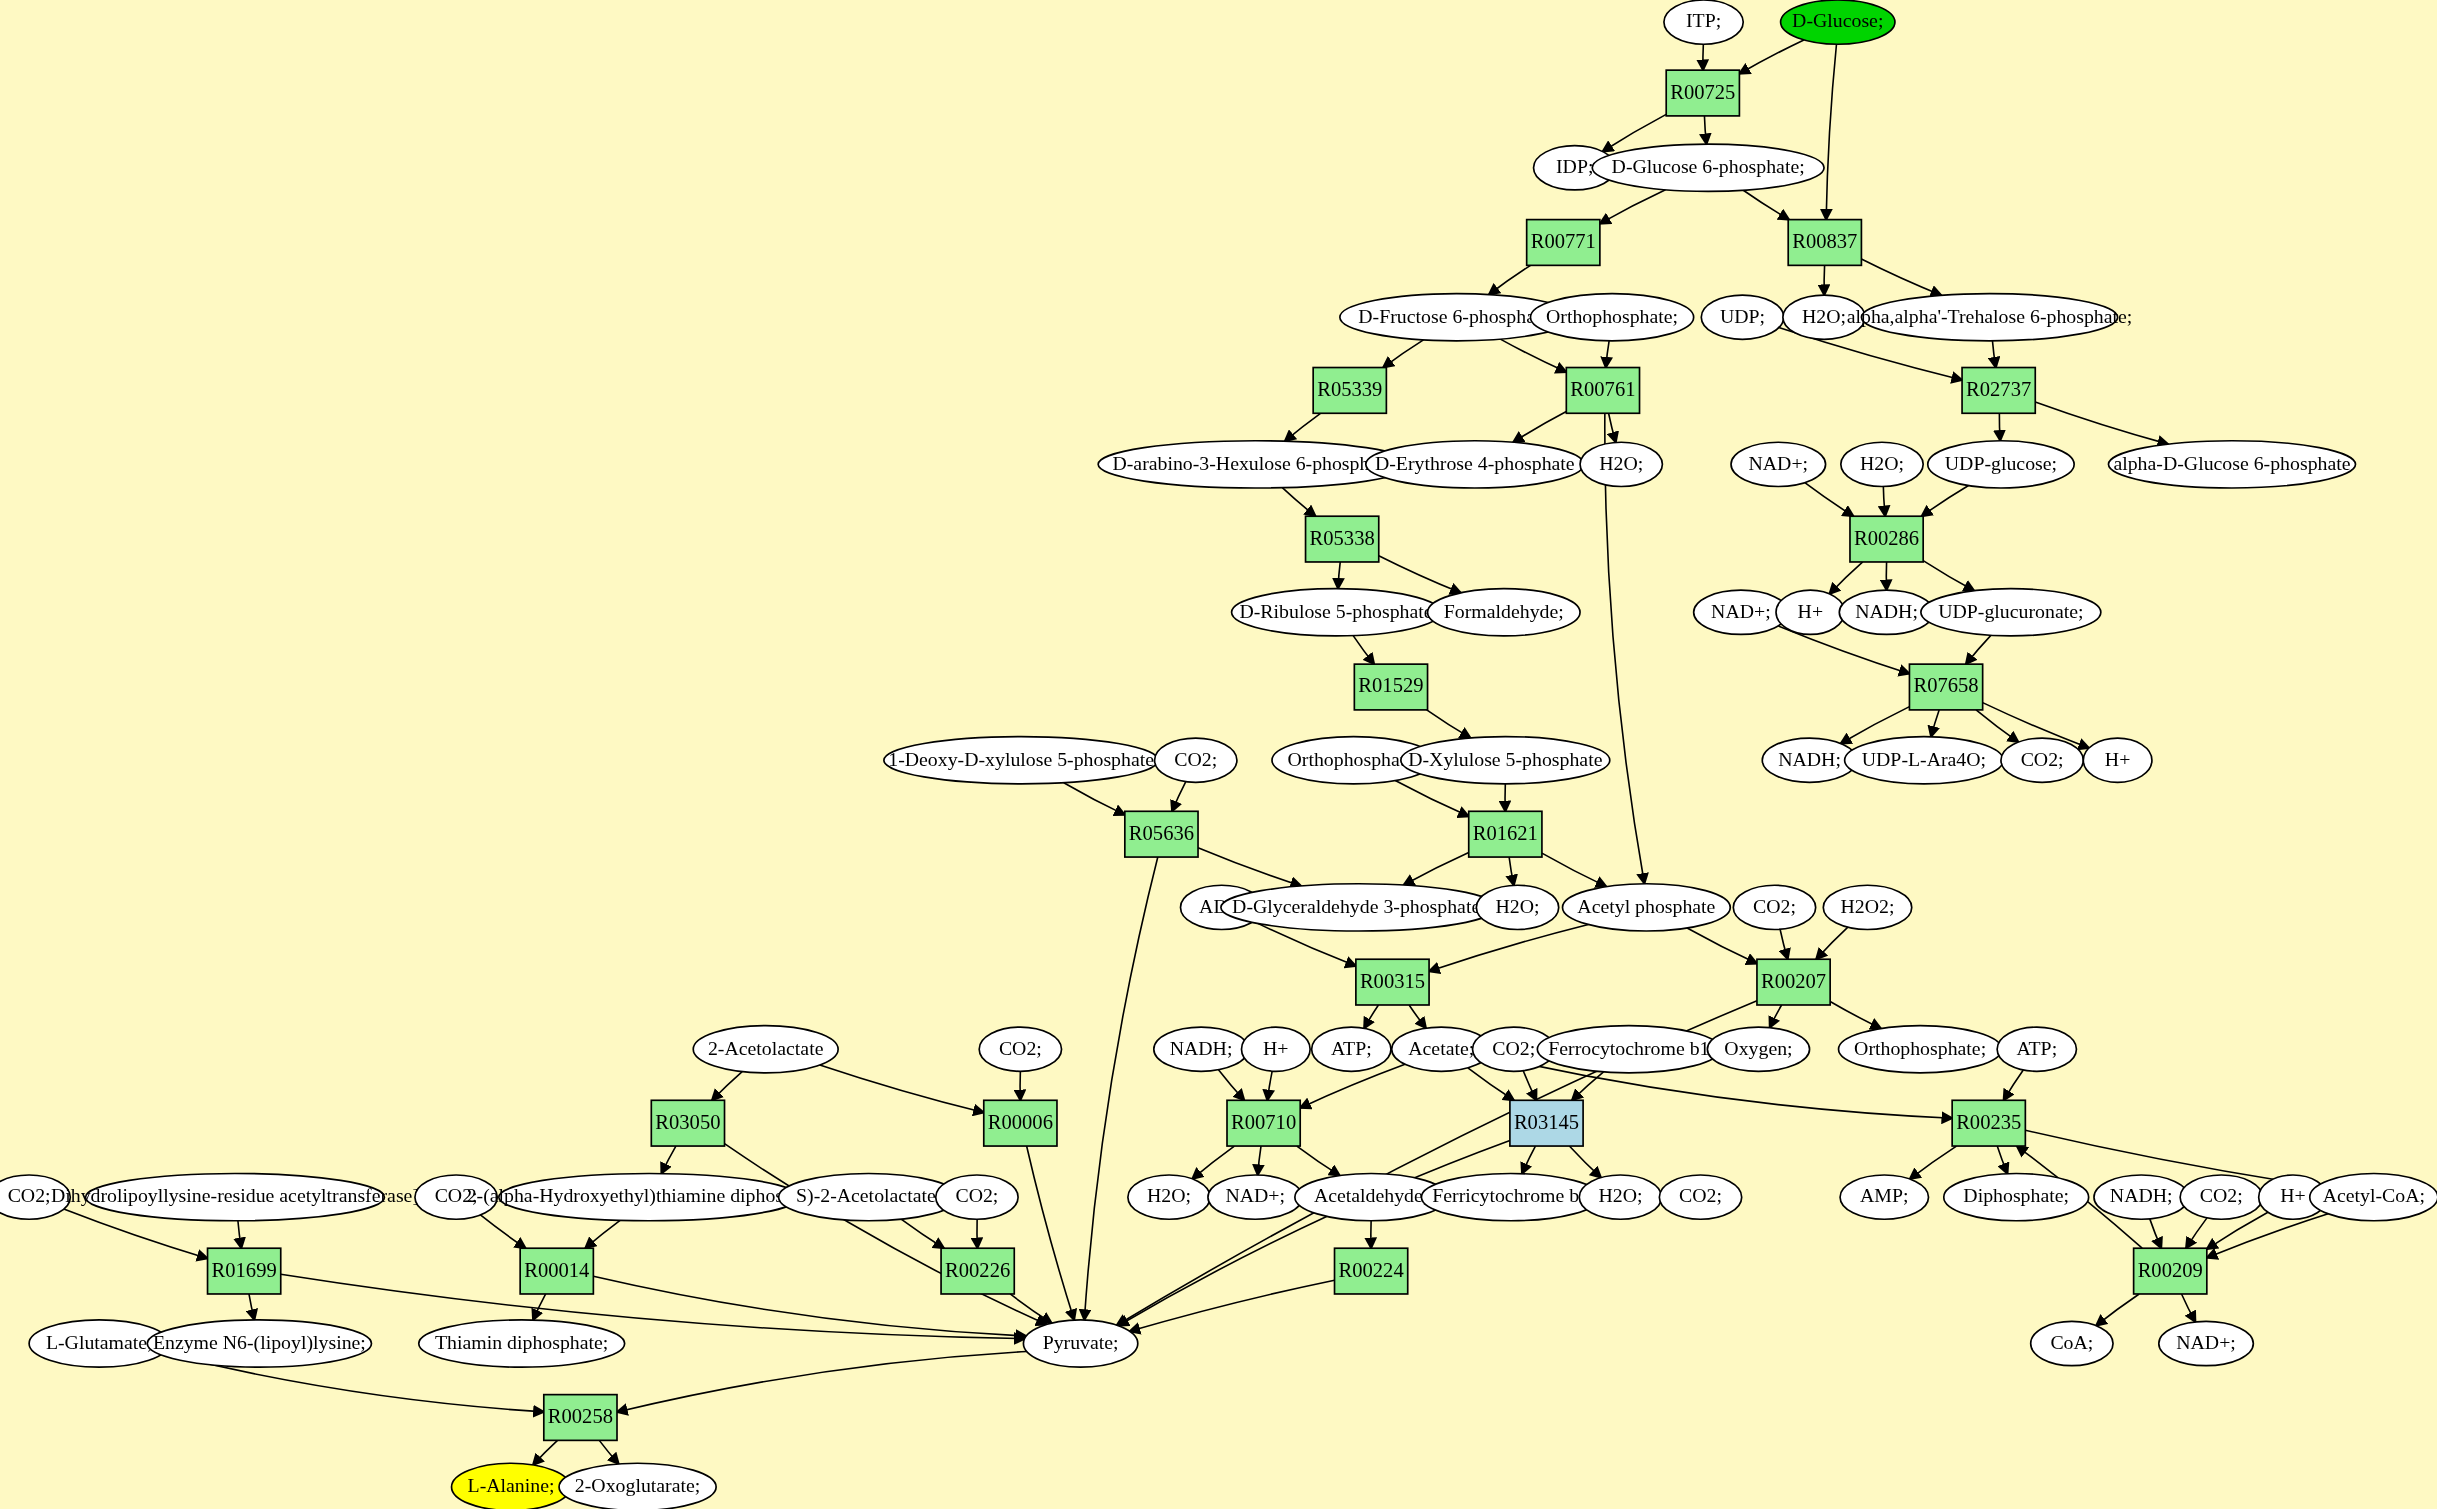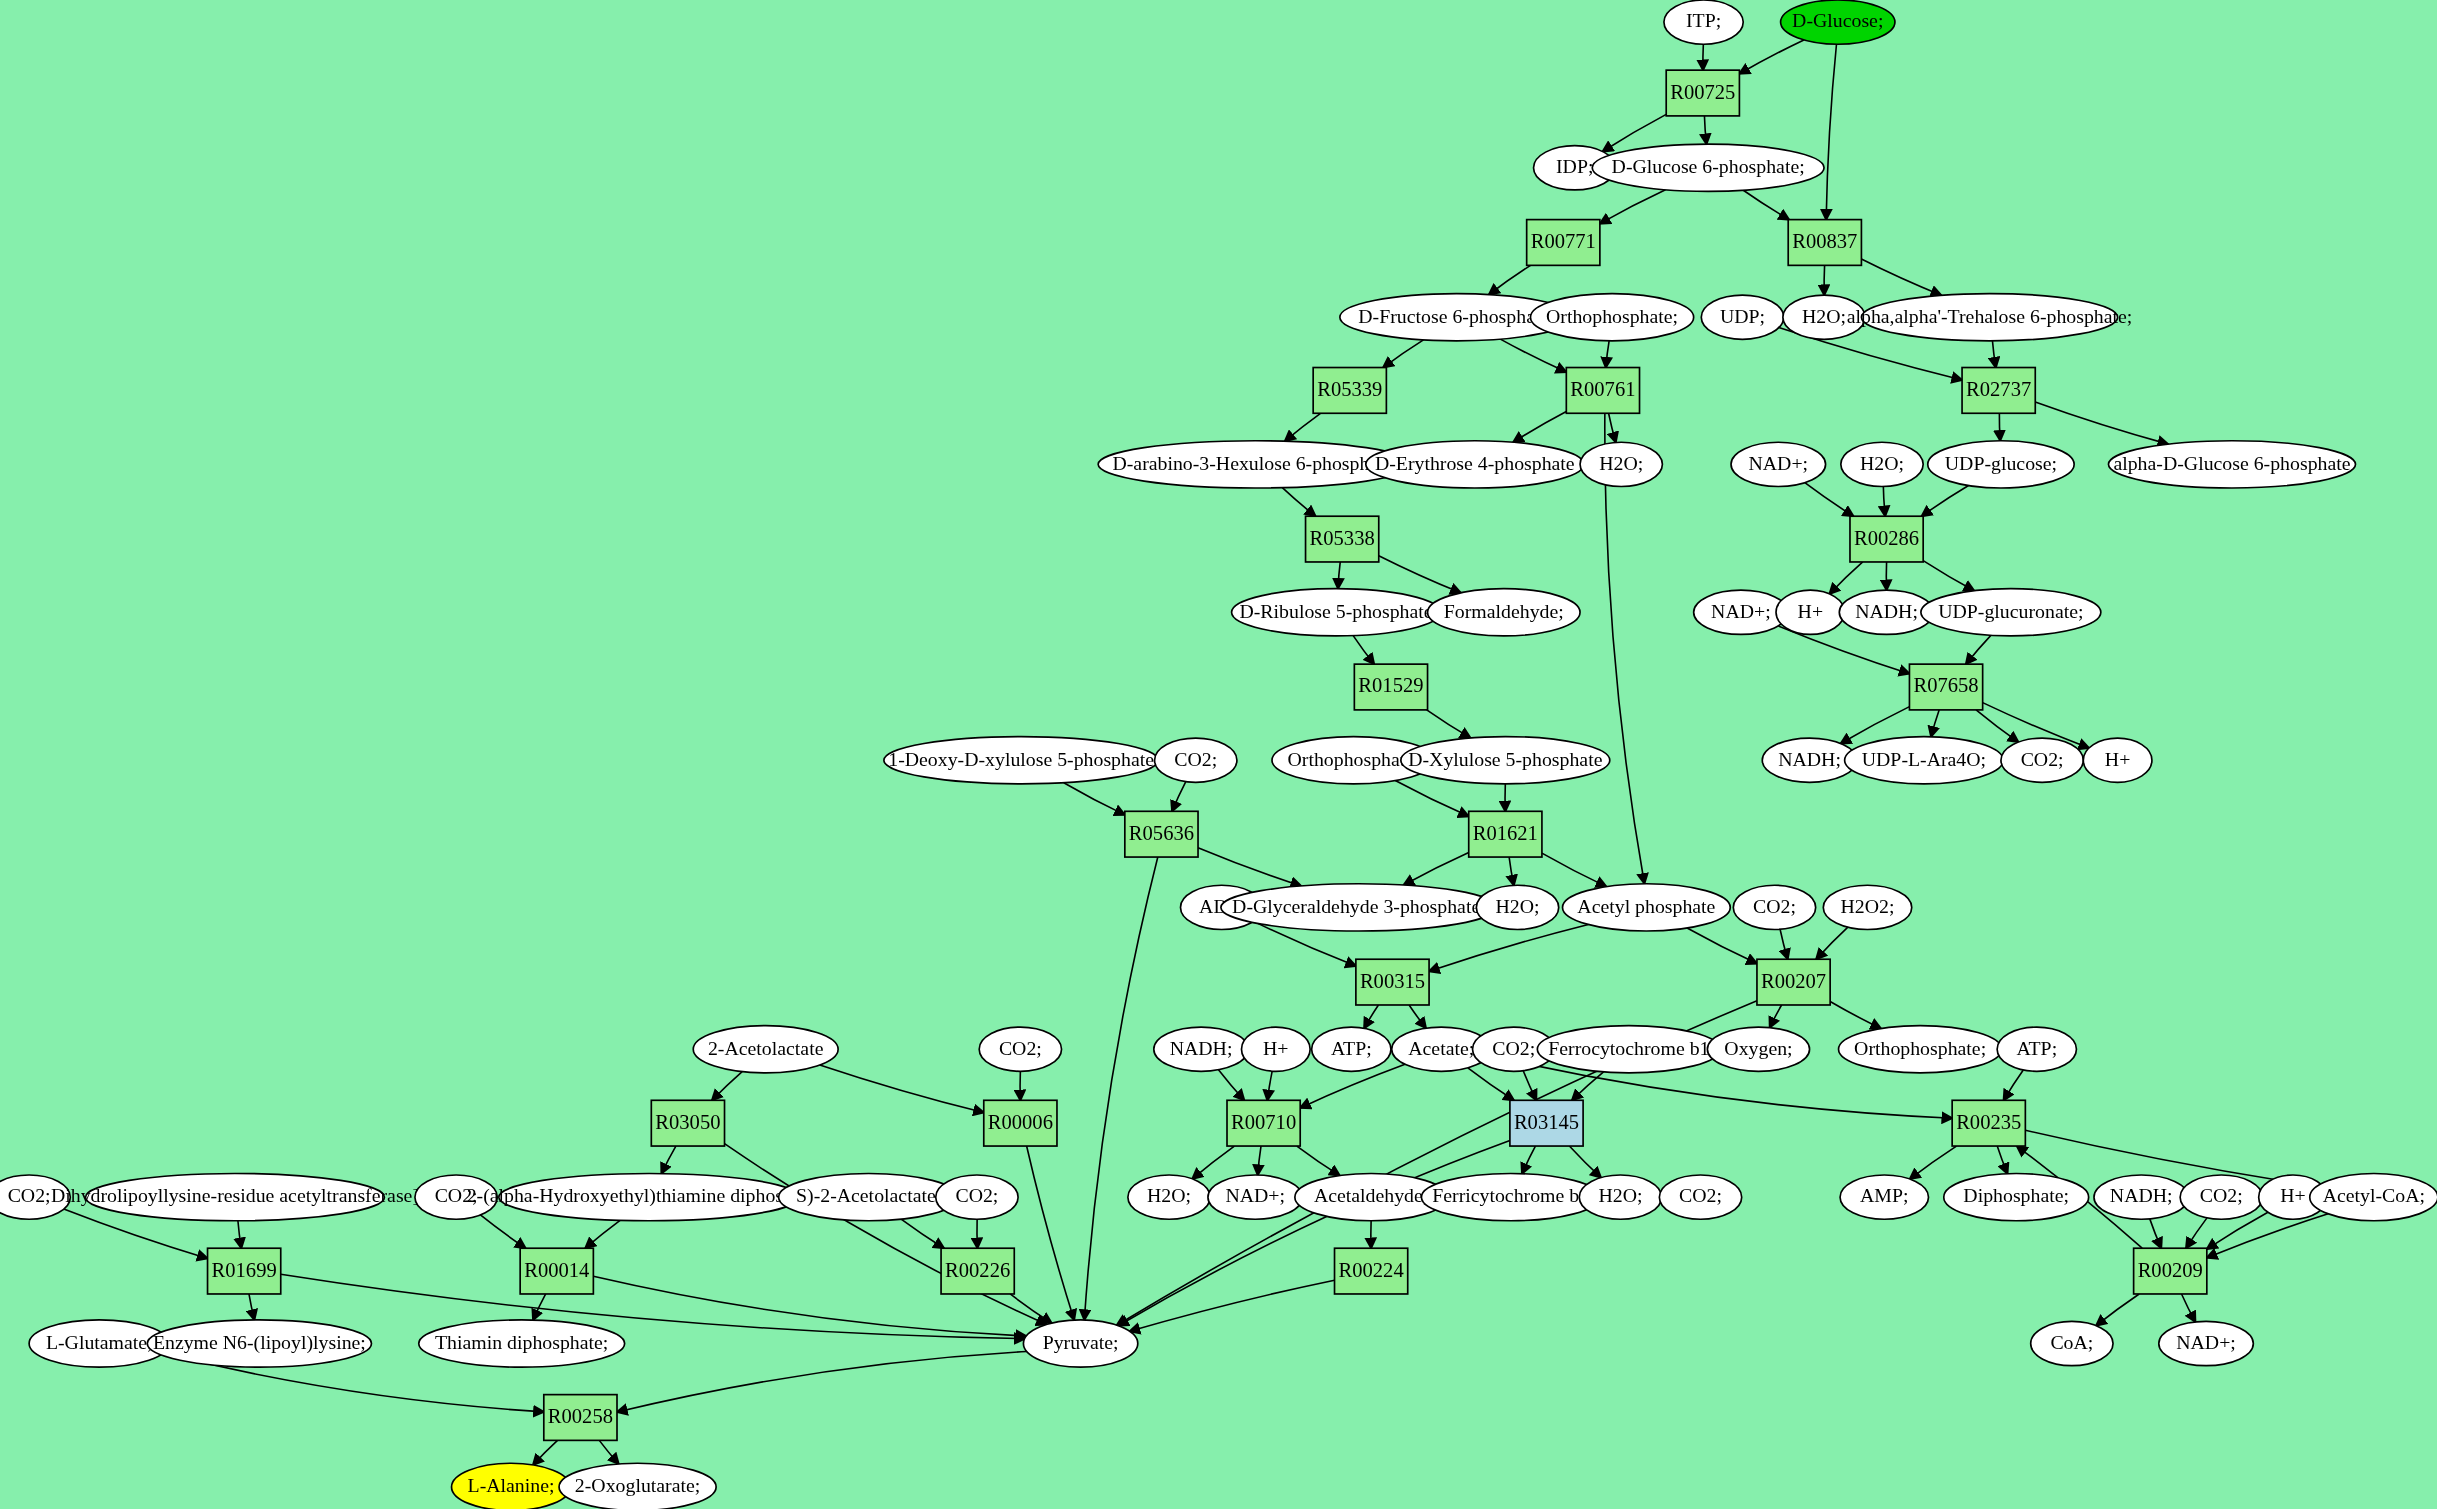--- a/index.html
+++ b/index.html
@@ -1,16 +1,16 @@
 <!DOCTYPE html>
 <html style="font-size:12.2px"><head>
 <meta charset="utf-8">
 <style>
   html,body{margin:0;padding:0;background:#ffffff;}
-  #canvas{position:relative;width:2438px;height:1509px;background:#86efac;
+  #canvas{position:relative;width:2438px;height:1509px;background:#fef9c3;
           font-family:"Liberation Serif", serif;}
   svg{position:absolute;left:0;top:0;width:2438px;height:1509px;}
   text{font-family:"Liberation Serif", serif; fill:#000; text-anchor:middle; dominant-baseline:middle;}
   .node-ellipse{fill:#ffffff;stroke:#000000;stroke-width:2.2;}
   .node-ellipse.glucose{fill:#00d400;}
   .node-ellipse.alanine{fill:#ffff00;}
   .node-rect{fill:#90ee90;stroke:#000000;stroke-width:2.2;}
   .node-rect.blue{fill:#add8e6;}
   .edge{fill:none;stroke:#000000;stroke-width:2.1;}
   .lbl{font-size:26px;}

